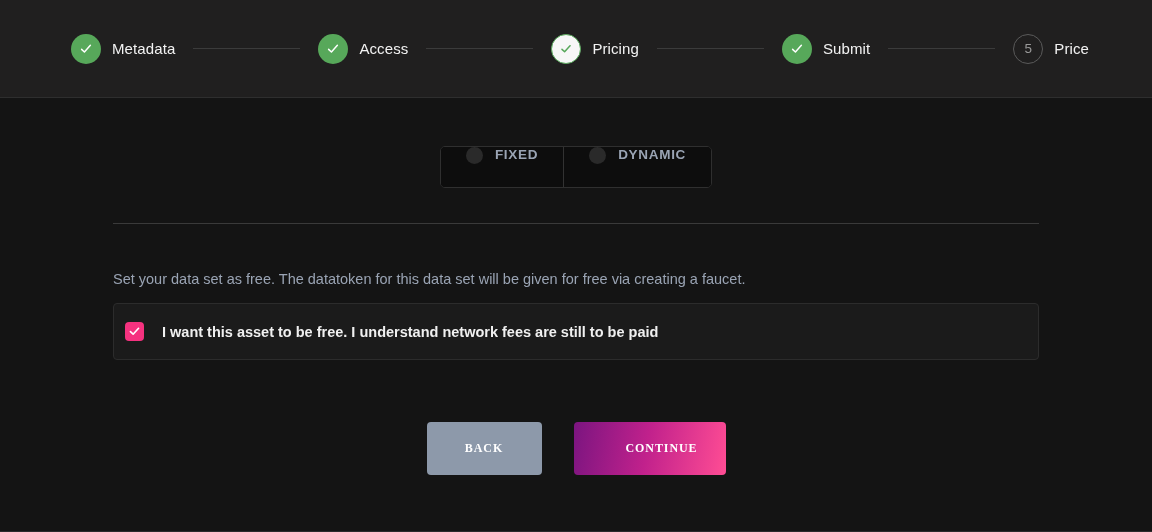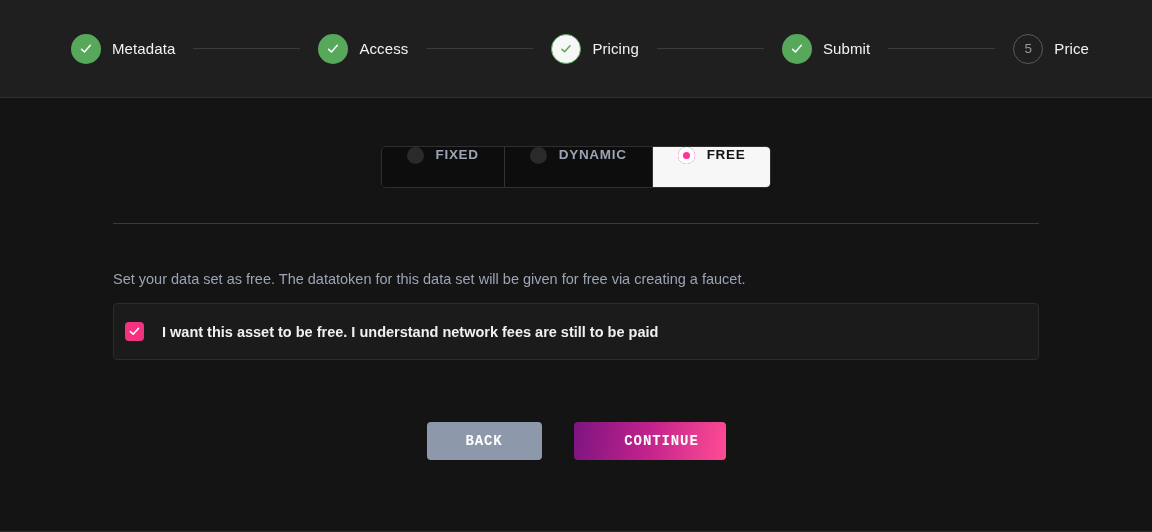--- a/index.html
+++ b/index.html
@@ -232,25 +232,25 @@
 
   
   .actions {
     display: flex;
     justify-content: center;
     gap: 32px;
     margin-top: 62px;
   }
 
   .btn {
-    height: 38px;
+    height: 53px;
     border: none;
     border-radius: 4px;
-    font-family: Liberation Mono, monospace;
-    font-size: 14px;
+    font-family: Liberation Serif, serif;
+    font-size: 12px;
     font-weight: bold;
     letter-spacing: 0.9px;
     cursor: pointer;
     color: #ffffff;
     display: flex;
     align-items: center;
     justify-content: center;
   }
 
   .btn-back {
@@ -342,24 +342,20 @@
           <div class="tab">
             <span class="tab-radio"></span>
             <span class="tab-label">FIXED</span>
           </div>
 
           <div class="tab">
             <span class="tab-radio"></span>
             <span class="tab-label">DYNAMIC</span>
           </div>
 
-          <div class="tab active">
-            <span class="tab-radio"></span>
-            <span class="tab-label">FREE</span>
-          </div>
 
         </div>
       </div>
 
       <div class="divider"></div>
 
       <p class="description">Set your data set as free. The datatoken for this data set will be given for free via creating a faucet.</p>
 
 
       <div class="checkbox-panel">

